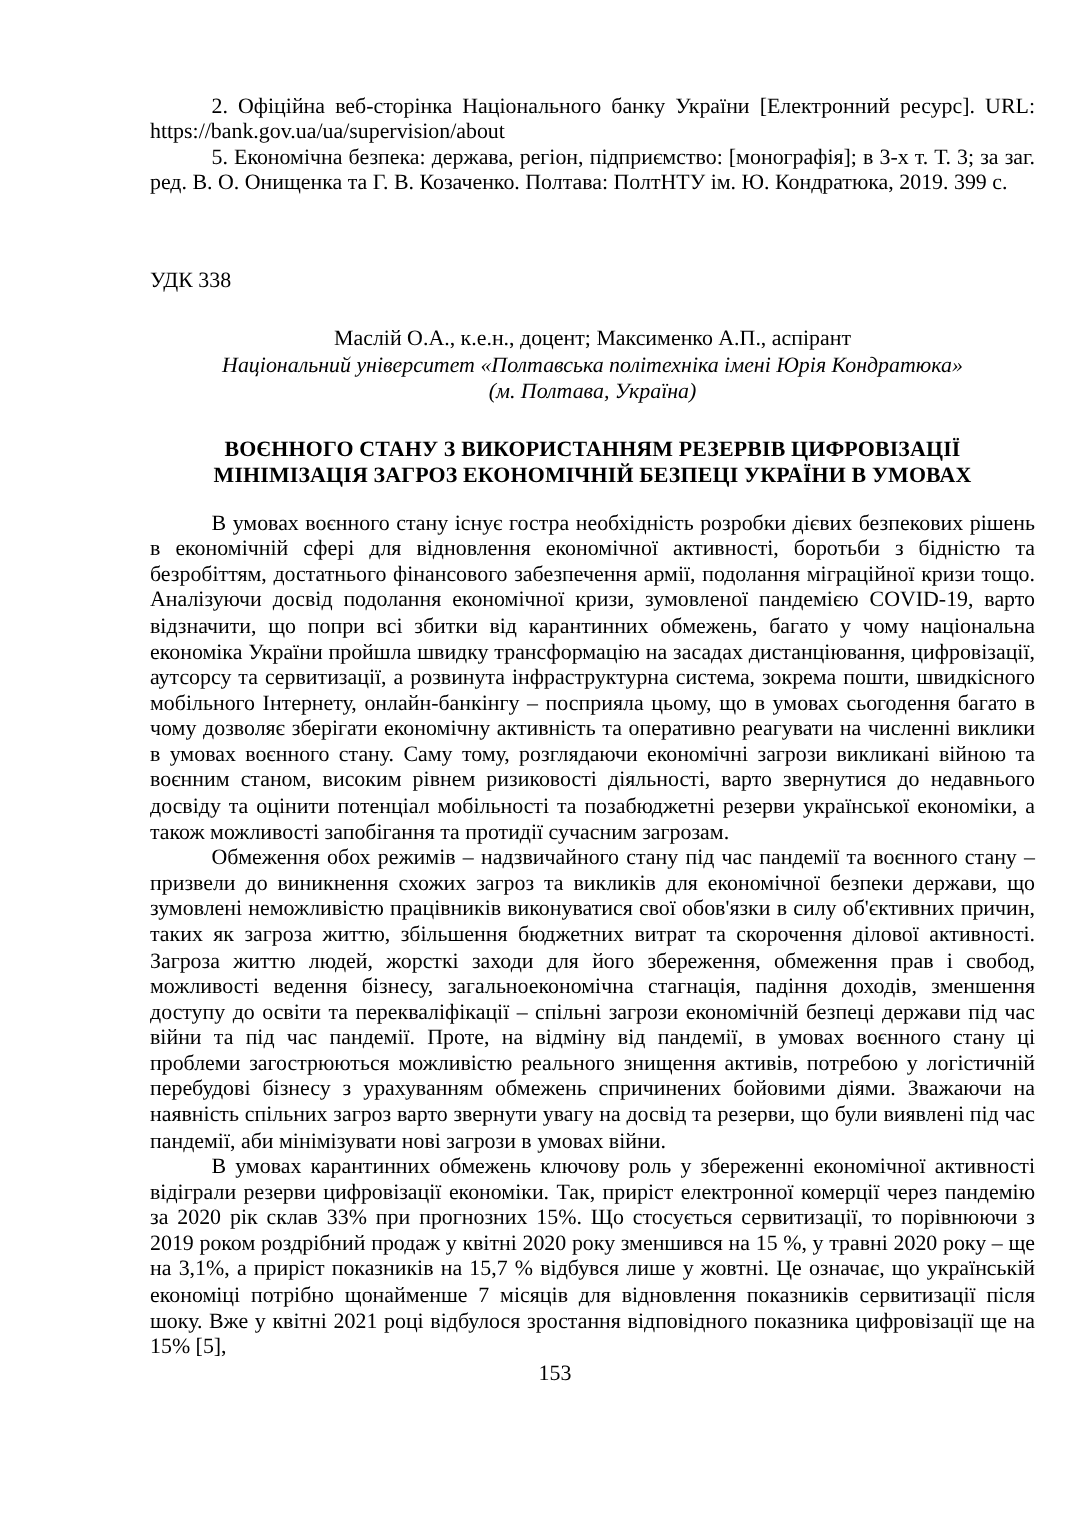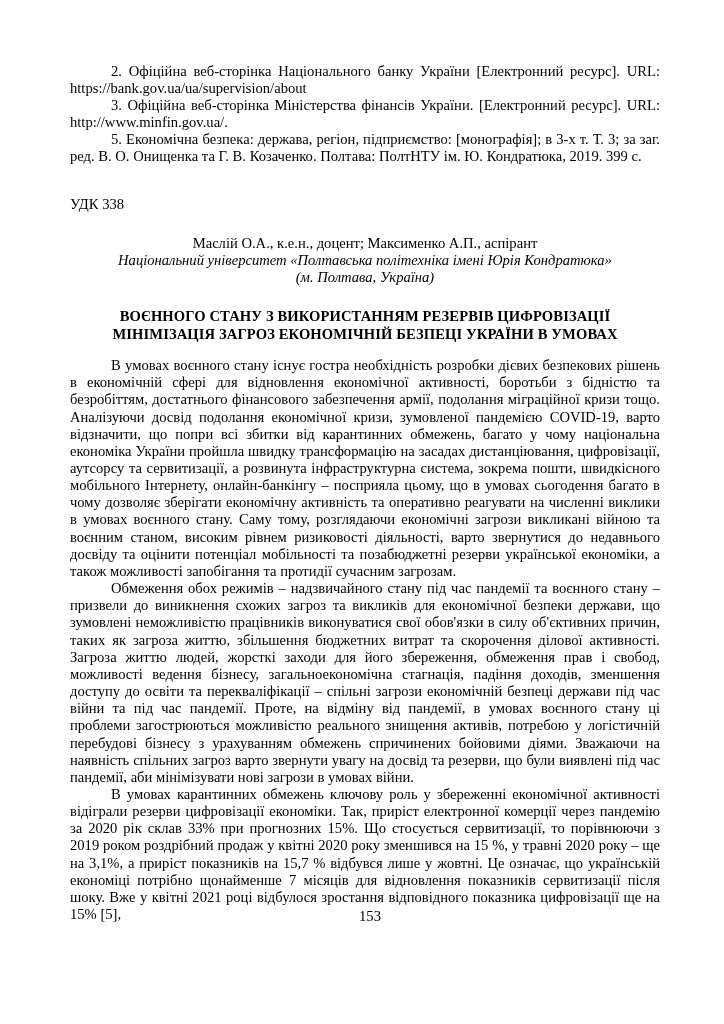--- a/index.html
+++ b/index.html
@@ -15,21 +15,21 @@
     font-family: "Liberation Serif", "DejaVu Serif", serif;
     color: #000000;
     -webkit-font-smoothing: antialiased;
   }
 
   .page {
     position: relative;
     width: 724px;
     height: 960px;
     box-sizing: border-box;
-    padding: 63px 66px 0 70px;
+    padding: 63px 66px 0 100px;
   }
 
   .text-block {
     width: 590px;
   }
 
   
   .ref-list {
     margin: 0;
     padding: 0;
@@ -42,21 +42,21 @@
     text-justify: inter-word;
     text-indent: 41px;
     margin: 0;
     hyphens: none;
   }
 
   
   .udc {
     font-size: 14.6px;
     line-height: 17.1px;
-    margin-top: 30px;
+    margin-top: 48px;
     text-align: left;
   }
 
   
   .authors-block {
     margin-top: 22px;
     text-align: center;
   }
   .authors-line {
     font-size: 14.6px;
@@ -111,21 +111,20 @@
 </style>
 </head>
 <body>
 
 <div class="page">
 
   <div class="text-block">
 
     <div class="ref-list">
       <p class="ref-item">2. Офіційна веб-сторінка Національного банку України [Електронний ресурс]. URL: https://bank.gov.ua/ua/supervision/about</p>
-      <p class="ref-item">3. Офіційна веб-сторінка Міністерства фінансів України. [Електронний ресурс]. URL: http://www.minfin.gov.ua/.</p>
       <p class="ref-item">5. Економічна безпека: держава, регіон, підприємство: [монографія]; в 3-х т. Т. 3; за заг. ред. В. О. Онищенка та Г. В. Козаченко.  Полтава: ПолтНТУ ім. Ю. Кондратюка, 2019. 399 с.</p>
     </div>
 
     <div class="udc">УДК 338</div>
 
     <div class="authors-block">
       <div class="authors-line">Маслій О.А., к.е.н., доцент; Максименко А.П., аспірант</div>
       <div class="affiliation-line">Національний університет «Полтавська політехніка імені Юрія Кондратюка»</div>
       <div class="affiliation-line">(м. Полтава, Україна)</div>
     </div>

